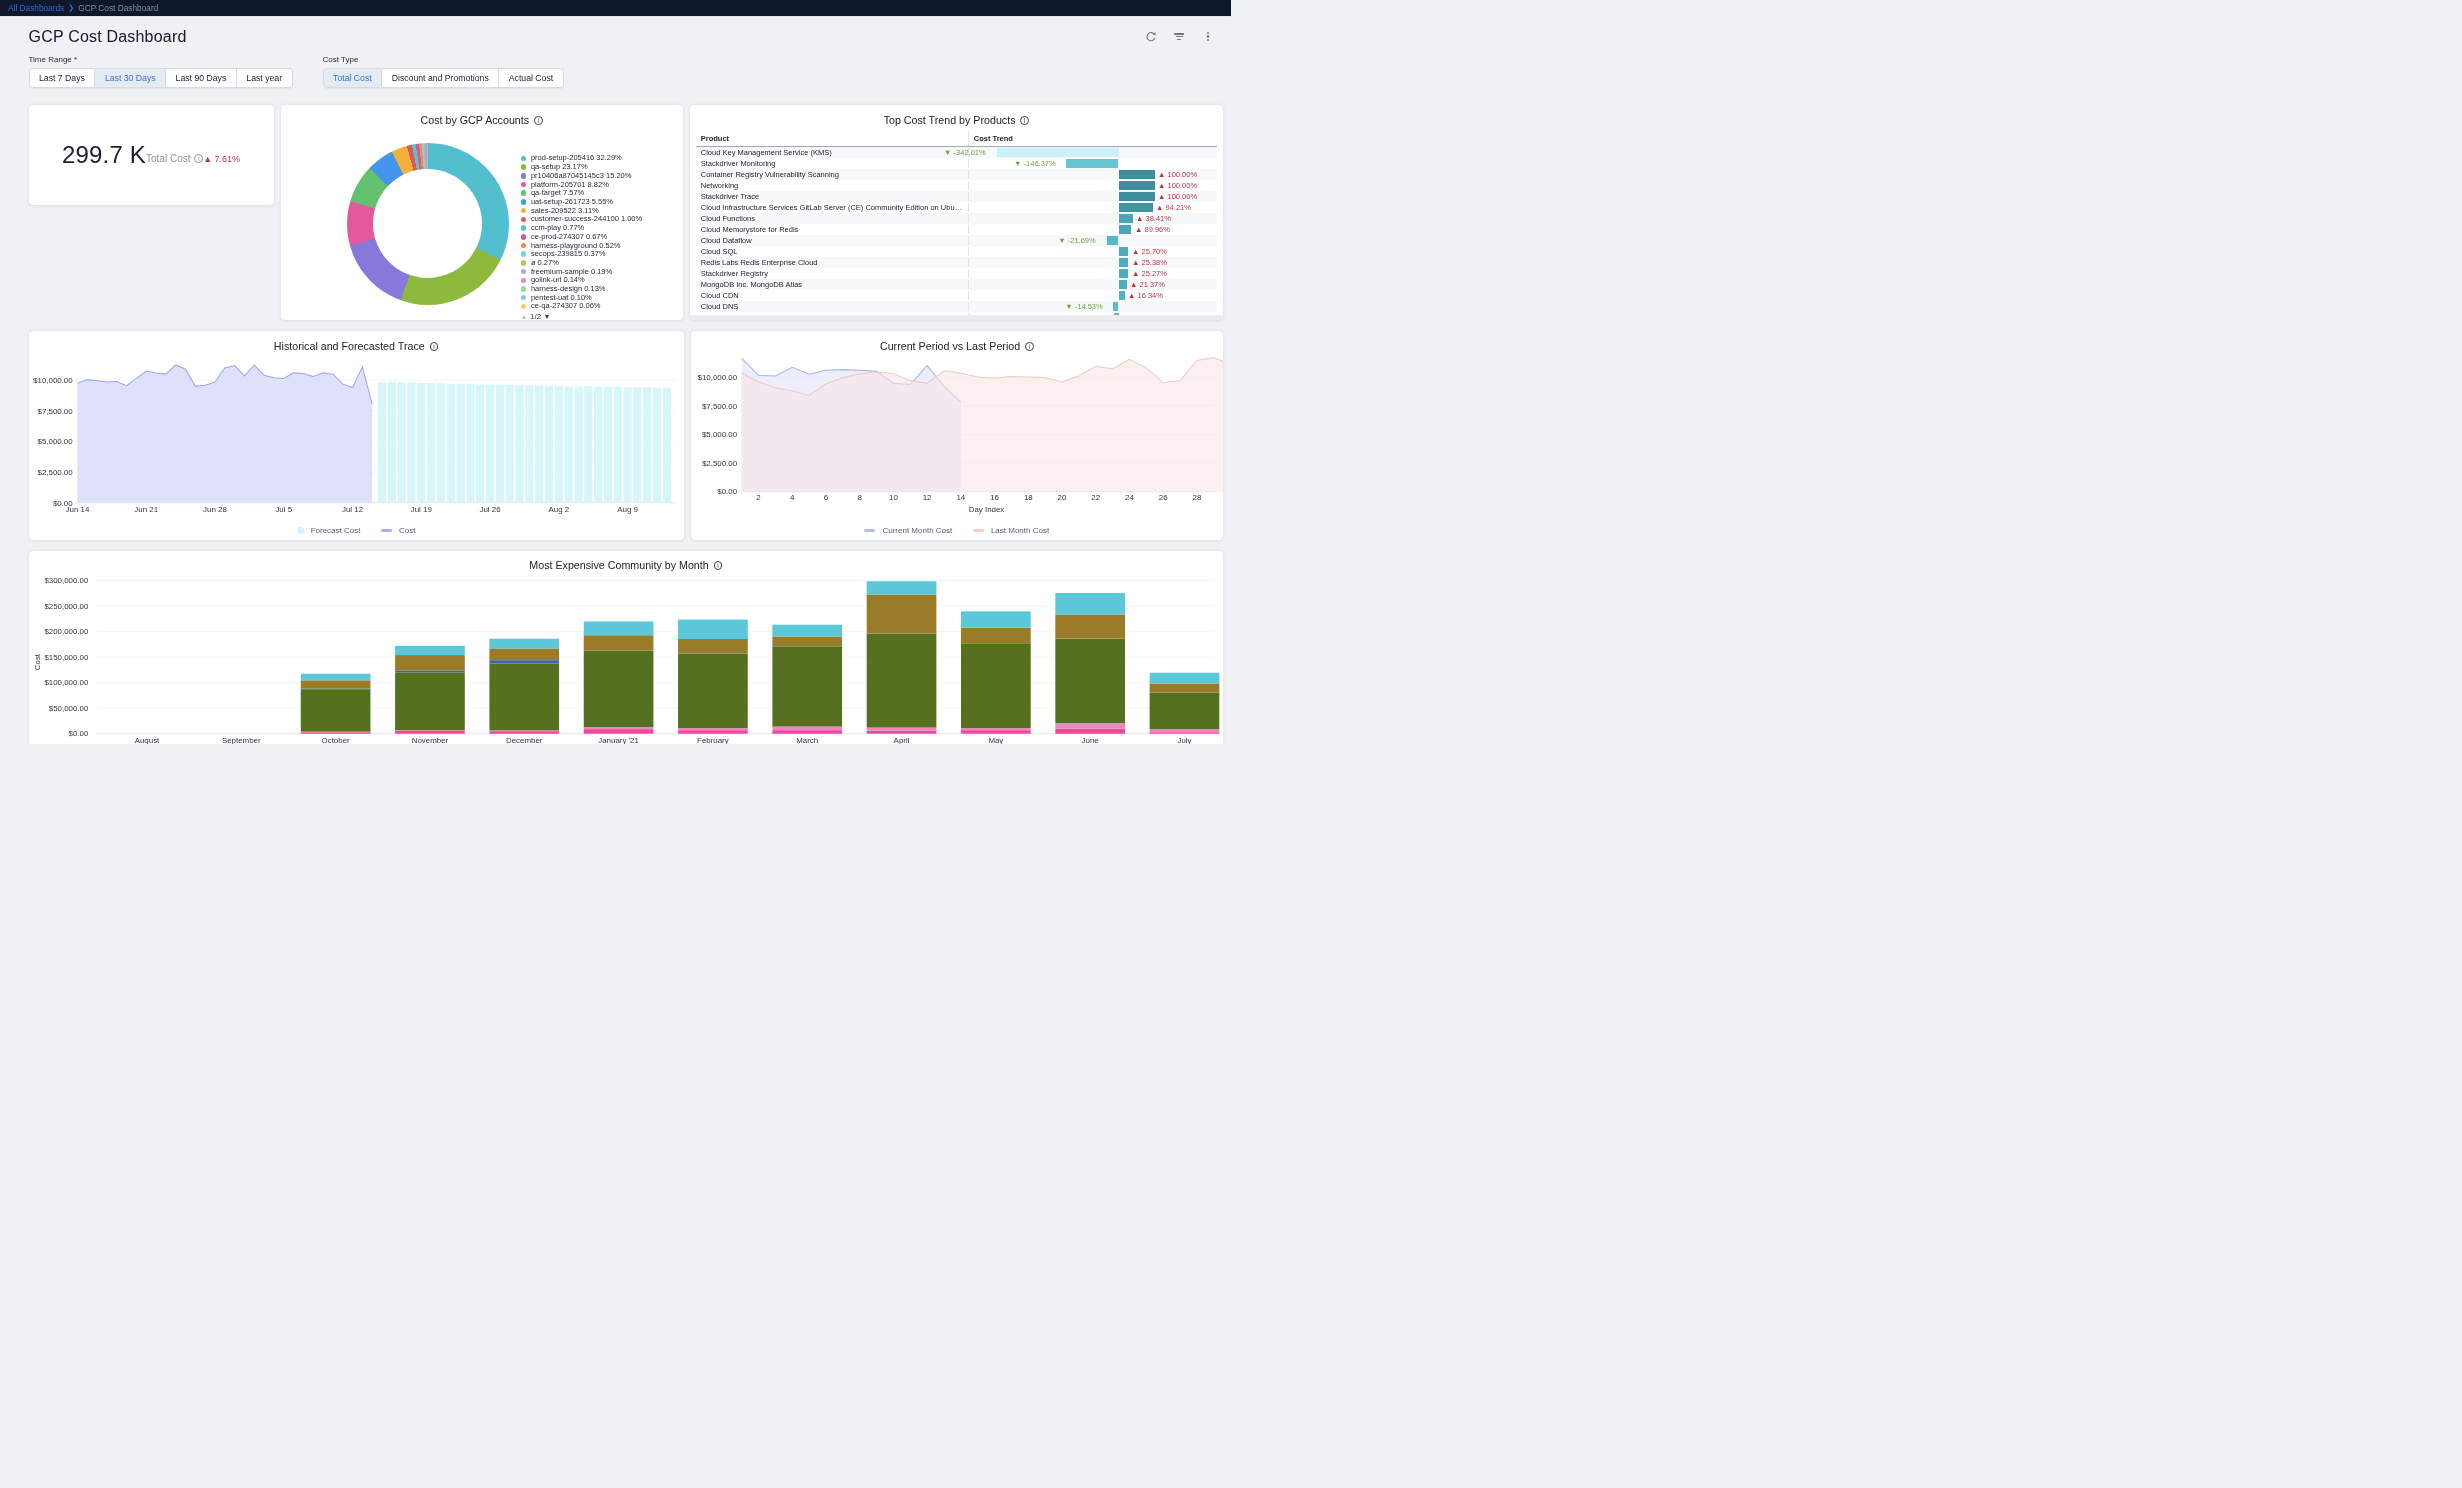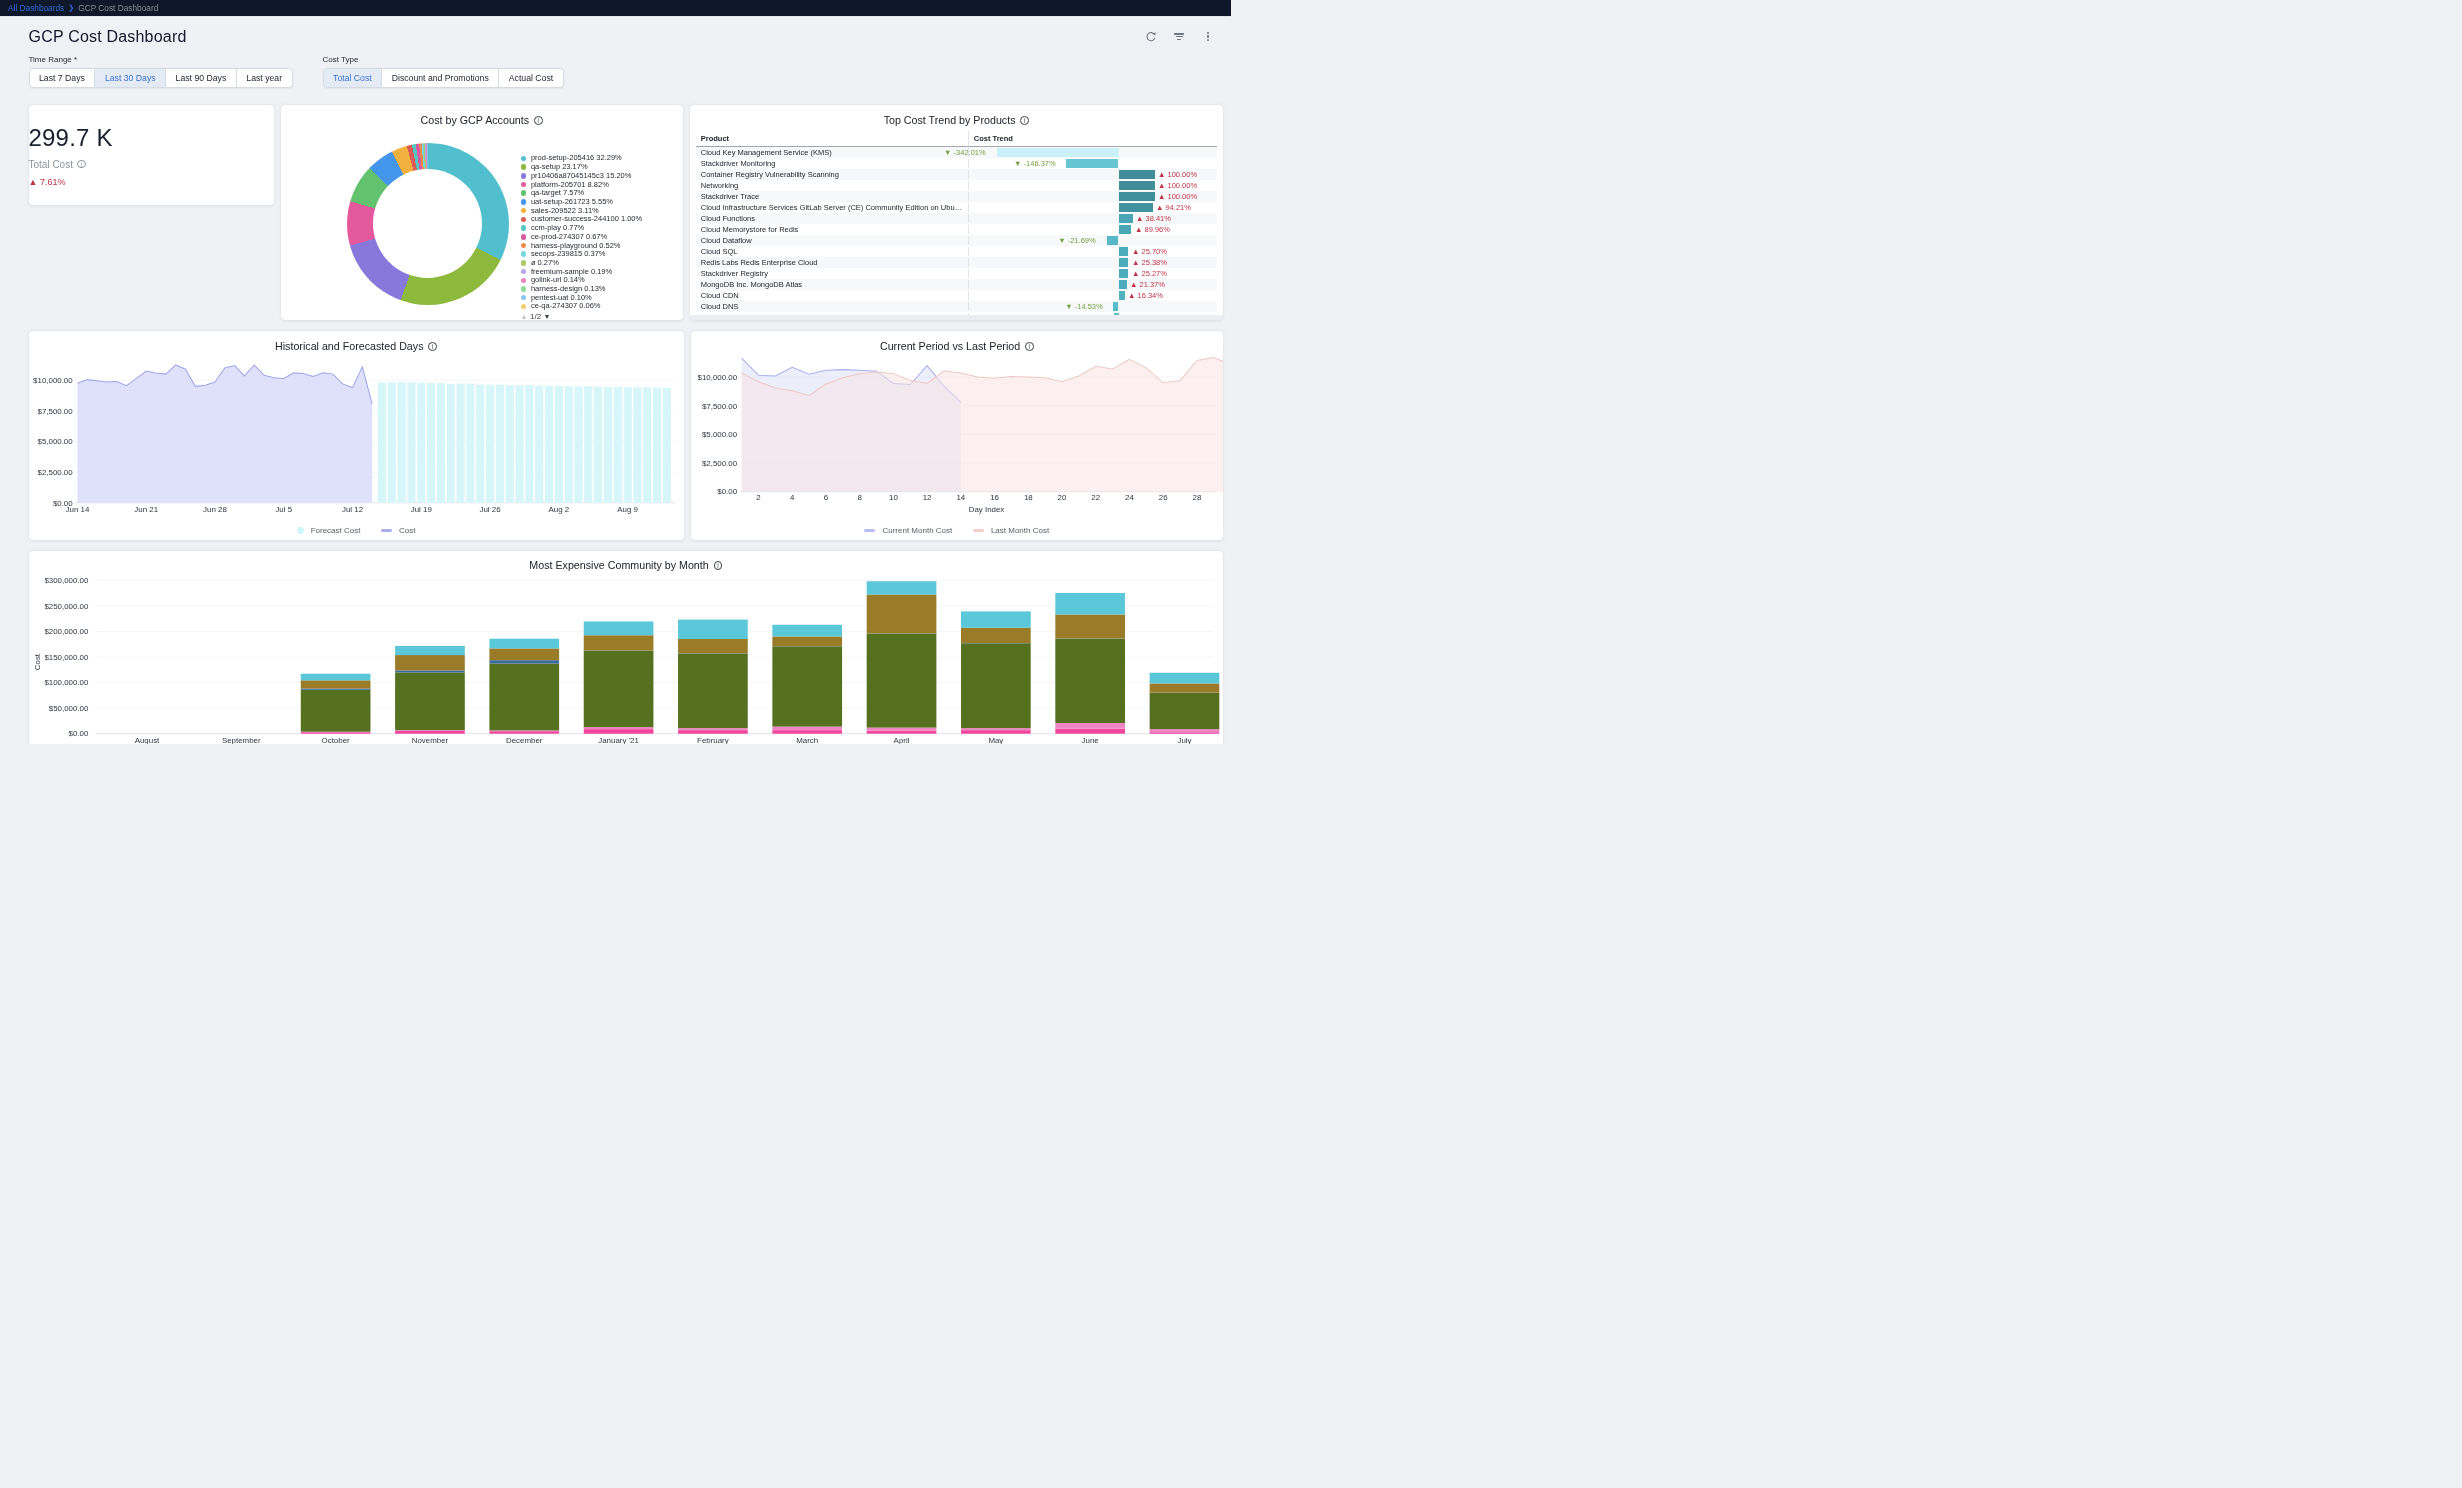--- a/index.html
+++ b/index.html
@@ -31,21 +31,21 @@
   .seg-btn:last-child { border-radius:0 4px 4px 0; }
   .seg-btn.sel { background:#E4EBF5; color:#3B72CE; }
   
   .row { display:flex; gap:7.1px; }
   .row1 { margin-top:17.4px; height:215px; }
   .row2 { margin-top:11px; height:209px; }
   .row3 { margin-top:10.3px; height:215px; }
   .card { background:#fff; border-radius:4px;
     box-shadow:0 0 0.8px rgba(40,41,61,.1), 0 0.8px 3.2px rgba(96,97,112,.13); }
   .col-stats { width:245px; display:flex; flex-direction:column; gap:5.5px; }
-  .stat-card { display:flex; flex-direction:column; align-items:flex-start; justify-content:center; }
+  .stat-card { display:flex; flex-direction:row; align-items:center; justify-content:center; }
   .stat-card.c1 { height:100px; } .stat-card.c2 { flex:1; }
   .stat-value { font-size:24px; color:#1B2030; letter-spacing:0.2px; }
   .stat-label { margin-top:6.3px; font-size:10px; color:#8F949C; display:flex; align-items:center; gap:4px; }
   .stat-delta { margin-top:7.1px; font-size:9px; }
   .info { width:8.7px; height:8.7px; border:0.8px solid currentColor; border-radius:50%;
     font-size:6.3px; line-height:8px; text-align:center; display:inline-block; font-style:normal; cursor:pointer; }
   .chart-title { position:absolute; top:8.7px; left:0; right:0; text-align:center; font-size:10.7px;
     color:#20242E; display:flex; justify-content:center; align-items:center; gap:4.8px; z-index:2; }
   .chart-title .info { color:#3A3F49; }
   
@@ -363,21 +363,21 @@
             </div>
           </div>
       </div>
       <div class="tbl-strip"></div>
     </div>
   </div>
 
   <div class="row row2">
     <div class="card chart-card hist-card">
       <div class="chart-title">
-        <span>Historical and Forecasted Days</span>
+        <span>Historical and Forecasted Trace</span>
         <span class="info">i</span>
       </div>
       <svg id="hist-svg" width="655" height="209" viewBox="0 0 827 264">
           <line x1="58" x2="816" y1="62.19999999999999" y2="62.19999999999999" stroke="#F1F2F4" stroke-width="1"></line>
           <text x="55" y="65.69999999999999" text-anchor="end" font-size="10" fill="#2F3542">$10,000.00</text>
           <line x1="58" x2="816" y1="100.89999999999999" y2="100.89999999999999" stroke="#F1F2F4" stroke-width="1"></line>
           <text x="55" y="104.39999999999999" text-anchor="end" font-size="10" fill="#2F3542">$7,500.00</text>
           <line x1="58" x2="816" y1="139.6" y2="139.6" stroke="#F1F2F4" stroke-width="1"></line>
           <text x="55" y="143.1" text-anchor="end" font-size="10" fill="#2F3542">$5,000.00</text>
           <line x1="58" x2="816" y1="178.3" y2="178.3" stroke="#F1F2F4" stroke-width="1"></line>

